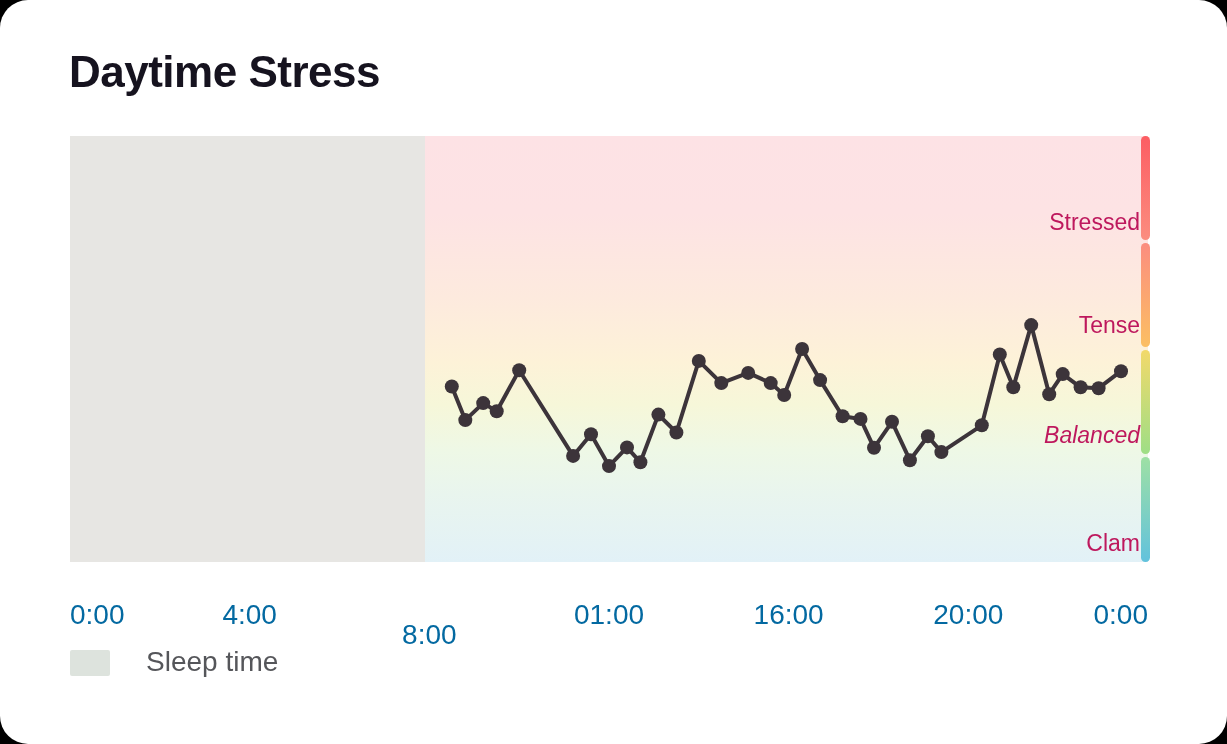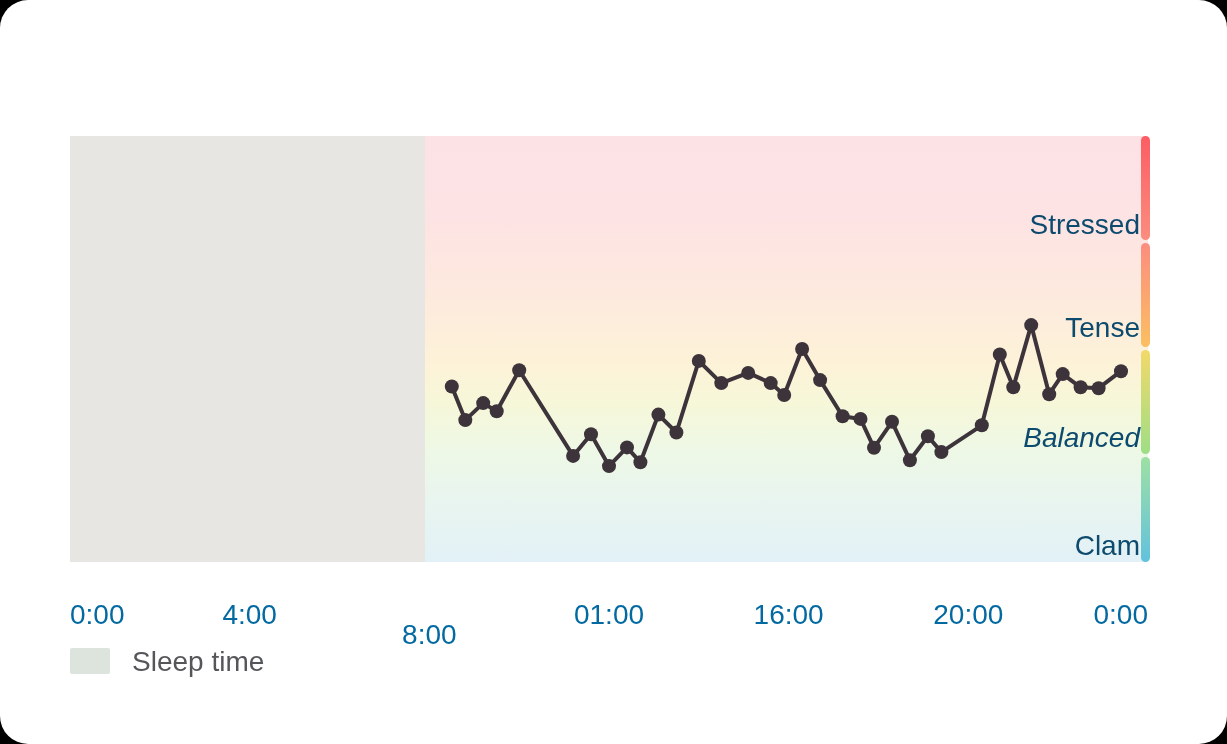--- a/index.html
+++ b/index.html
@@ -82,22 +82,22 @@
     left: 0;
     top: 0;
     width: 100%;
     height: 100%;
     pointer-events: none;
   }
 
   .zone-label {
     position: absolute;
     right: 8px;
-    font-size: 28px;
-    color: #0c4a6e;
+    font-size: 23px;
+    color: #be185d;
     white-space: nowrap;
     line-height: 1;
   }
 
   .zone-label.stressed { top: 75px; }
   .zone-label.tense    { top: 178px; margin-left: 32px; }
   .zone-label.balanced { top: 288px; font-style: italic; }
   .zone-label.clam     { top: 396px; }
 
   .line-svg {
@@ -147,42 +147,43 @@
   }
   .xtick.first { transform: translateX(0); }
   .xtick.last  { transform: translateX(-100%); }
 
   
   .legend {
     position: absolute;
     left: 70px;
     top: 648px;
     display: flex;
-    align-items: flex-start;
-    gap: 22px;
+    align-items: flex-end;
+    gap: 36px;
   }
   .legend-swatch {
     width: 40px;
     height: 26px;
     background: #dde3dd;
     border-radius: 2px;
   }
   .legend-label {
     font-size: 28px;
     color: #55565a;
     line-height: 1;
     white-space: nowrap;
   }
 </style>
 </head>
 <body>
 
 <div id="root">
   <div class="card">
 
+    <div class="title">Daytime Stress</div>
 
     <div class="plot-wrap">
       <div class="plot-bg"></div>
       <div class="sleep-band" style="width: 354.842px; left: 0px; background: rgb(231, 230, 227);"></div>
 
       <div class="zone-labels">
         <div class="zone-label stressed">Stressed</div>
         <div class="zone-label tense">Tense</div>
         <div class="zone-label balanced">Balanced</div>
         <div class="zone-label clam">Clam</div>

